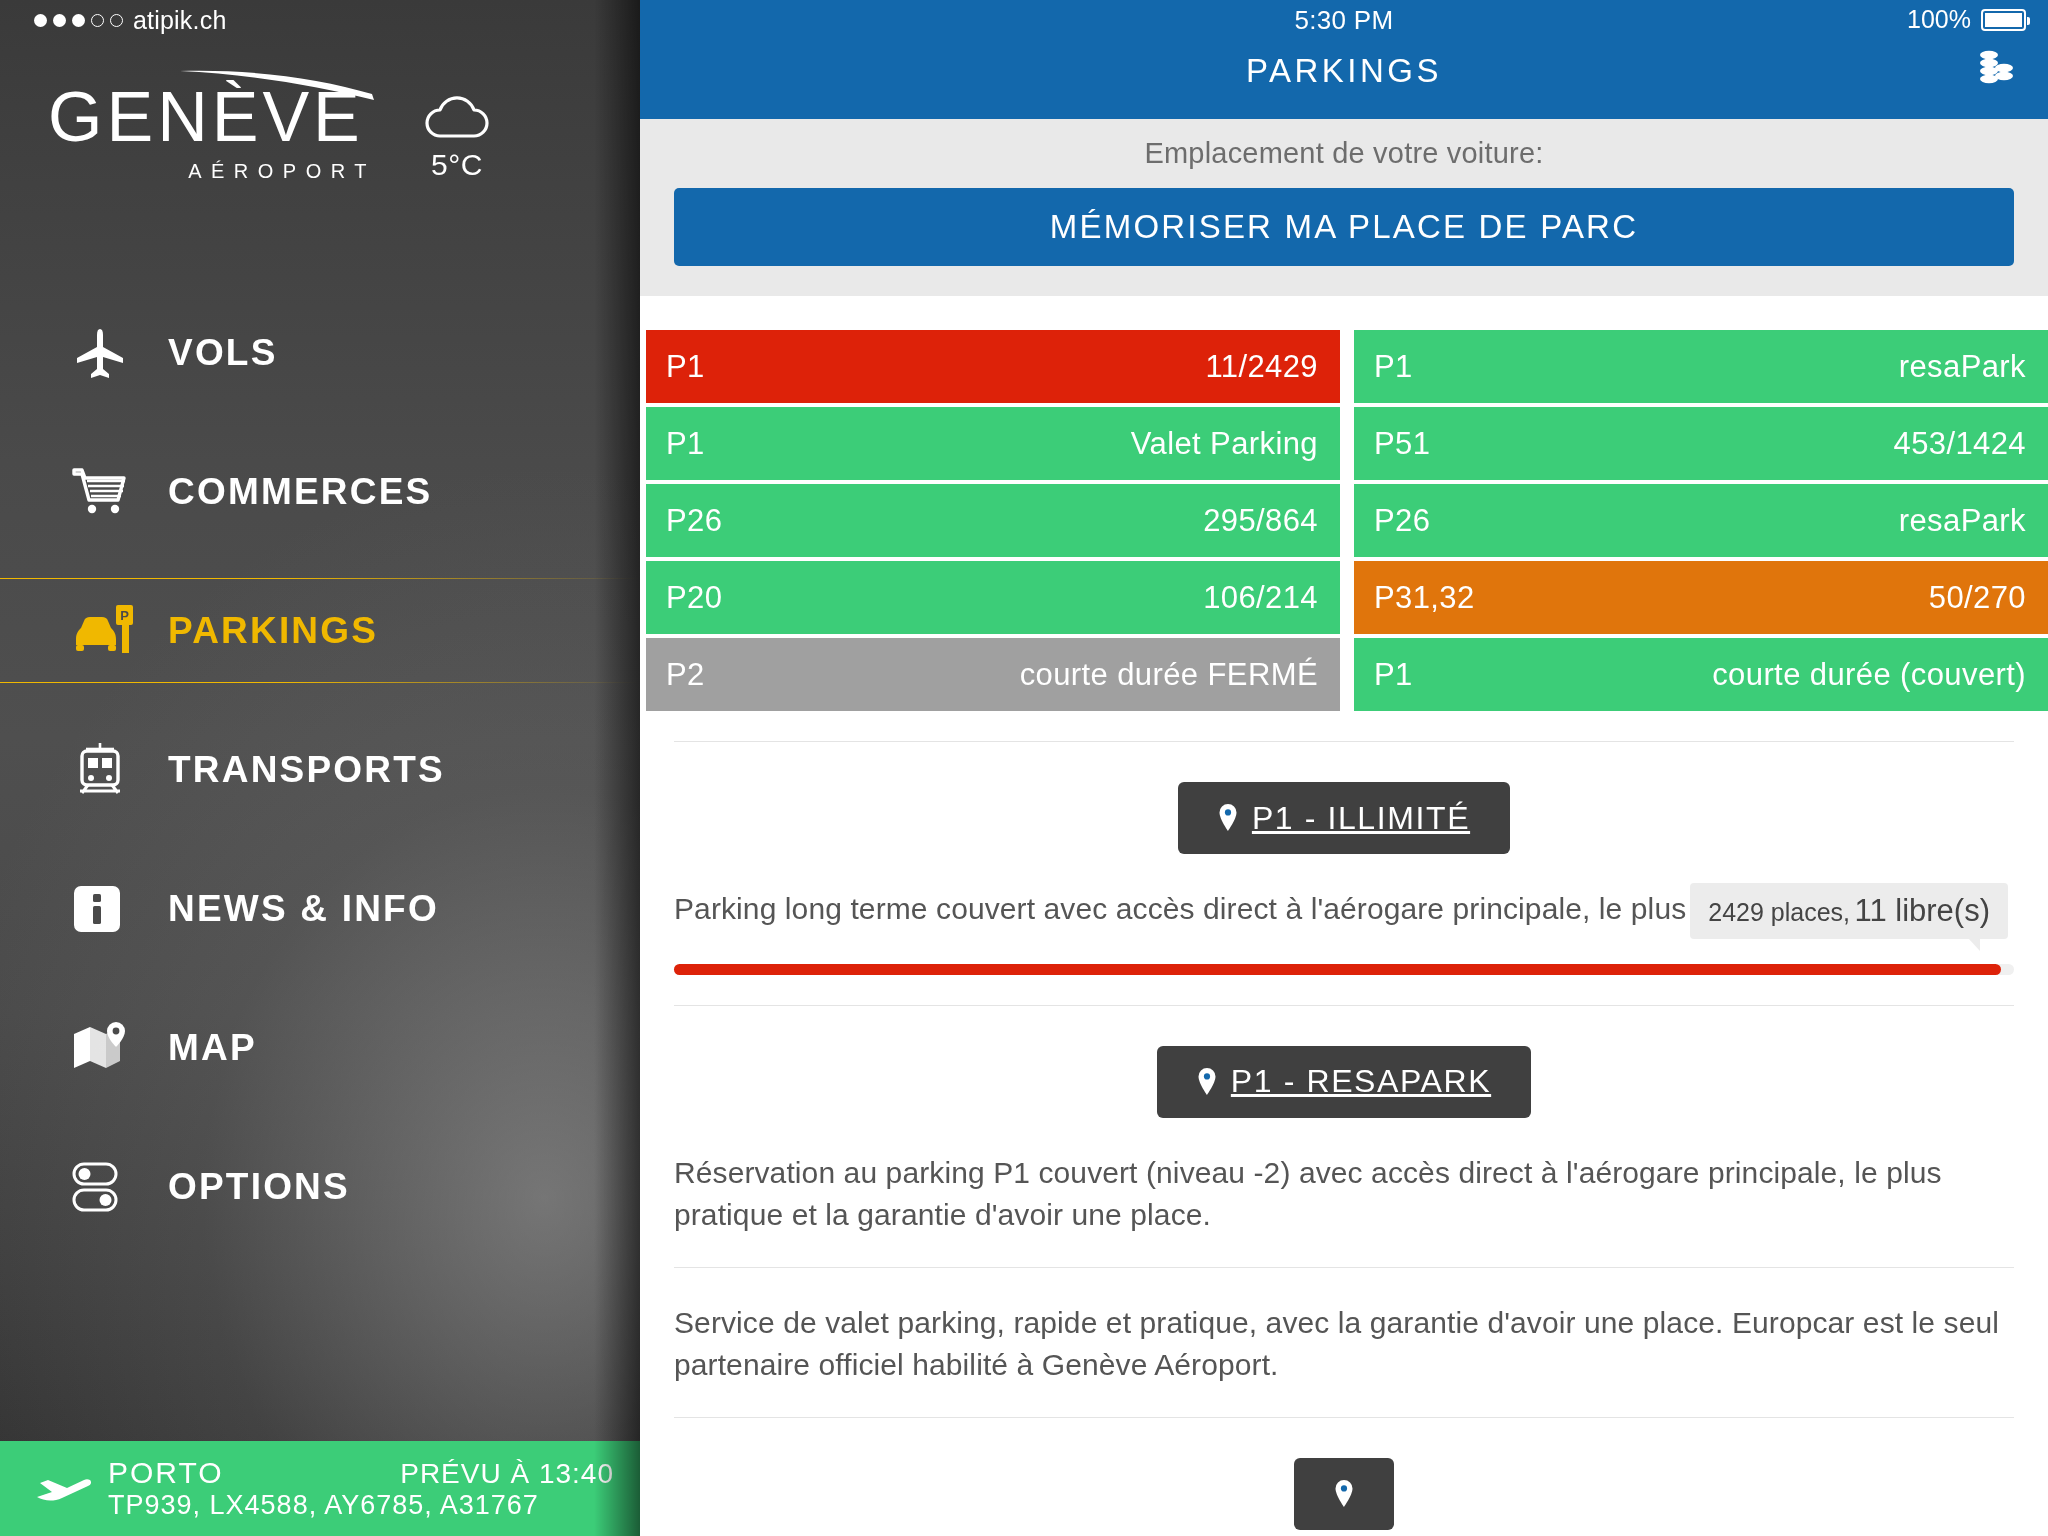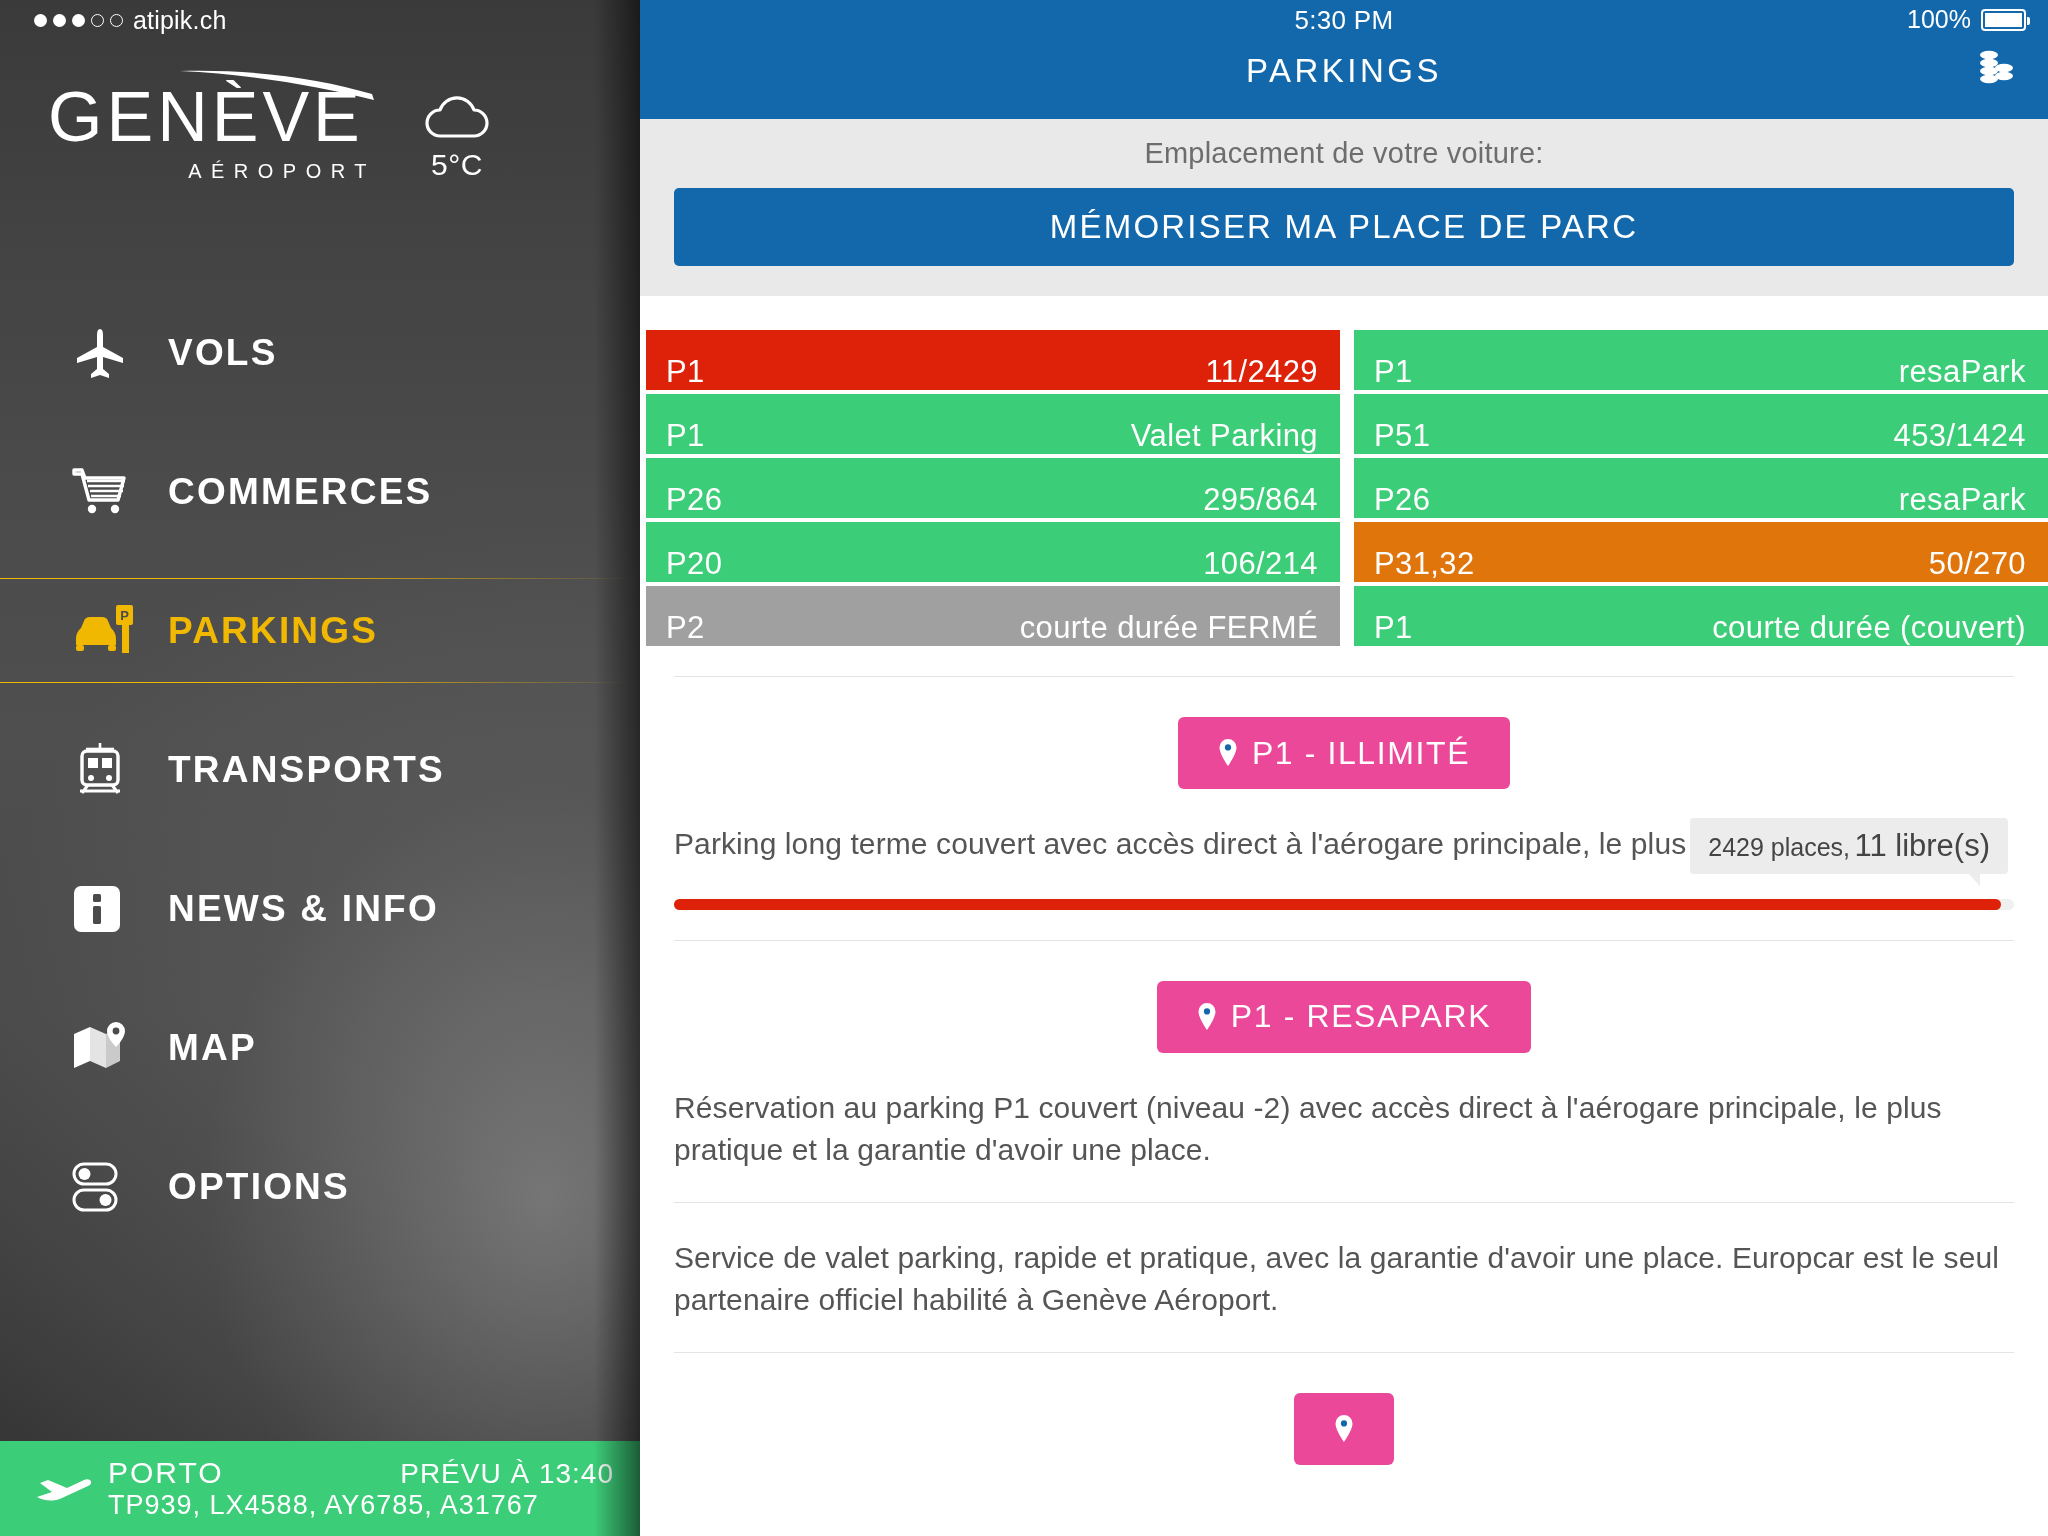--- a/index.html
+++ b/index.html
@@ -104,37 +104,37 @@
   .memo-btn{
     margin-top:18px; width:100%; height:78px; background:#1368ac; border:none; border-radius:5px;
     color:#fff; font-size:33px; letter-spacing:2.2px; cursor:pointer; font-family:inherit;
   }
 
   .spacer-white{ height:34px; background:#fff; }
 
   
   .grid{ display:grid; grid-template-columns:1fr 1fr; column-gap:14px; row-gap:4px; padding:0 0 0 6px; }
   .cell{
-    height:60px; display:flex; align-items:flex-end; justify-content:space-between;
+    height:73px; display:flex; align-items:center; justify-content:space-between;
     padding:0 22px 0 20px; color:#fff; font-size:31px; letter-spacing:.4px; cursor:pointer;
   }
   .cell .v{ font-weight:300; }
   .cell.green{ background:#3ccd78; }
   .cell.red{ background:#dd2209; }
   .cell.orange{ background:#e0750c; }
   .cell.grey{ background:#a0a0a0; }
 
   .sep{ height:1px; background:#e4e4e4; margin:30px 34px 0; }
 
   .block{ padding:0 34px; }
   .pbtn-wrap{ display:flex; justify-content:center; margin-top:40px; }
   .pbtn{
-    background:#ec4899; color:#fff; border:none; border-radius:6px;
+    background:#404040; color:#fff; border:none; border-radius:6px;
     height:72px; padding:0 40px; display:inline-flex; align-items:center; gap:14px;
-    font-size:32px; letter-spacing:1.6px; cursor:pointer; font-family:inherit;
+    font-size:32px; letter-spacing:1.6px; cursor:pointer; font-family:inherit;text-decoration:underline;
   }
   .desc{ margin-top:34px; color:#555; font-size:30px; line-height:1.42; letter-spacing:.1px; }
 
   .meter-wrap{ margin-top:34px; position:relative; padding-bottom:10px; }
   .badge{
     position:absolute; right:6px; bottom:36px; background:#ececec; color:#444;
     padding:10px 18px; border-radius:4px; white-space:nowrap;
   }
   .badge:after{
     content:""; position:absolute; right:28px; bottom:-12px; border-left:12px solid transparent;

